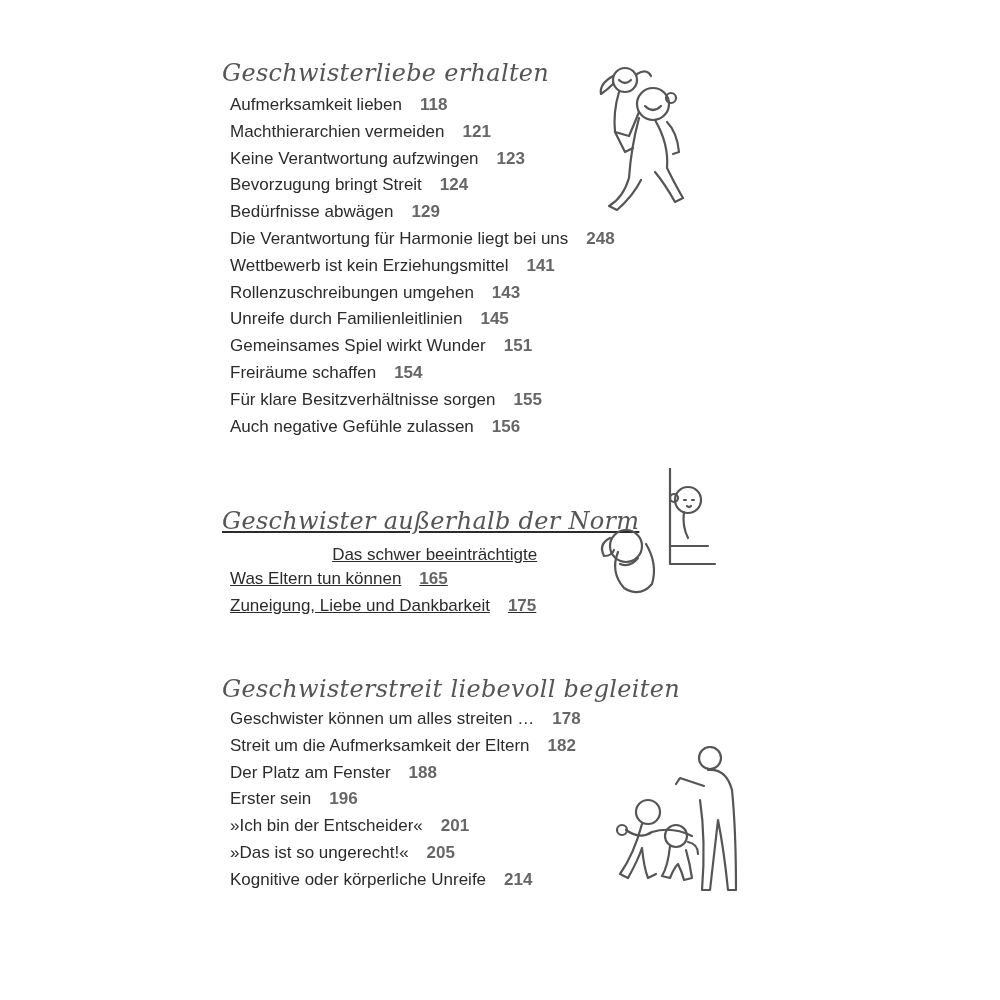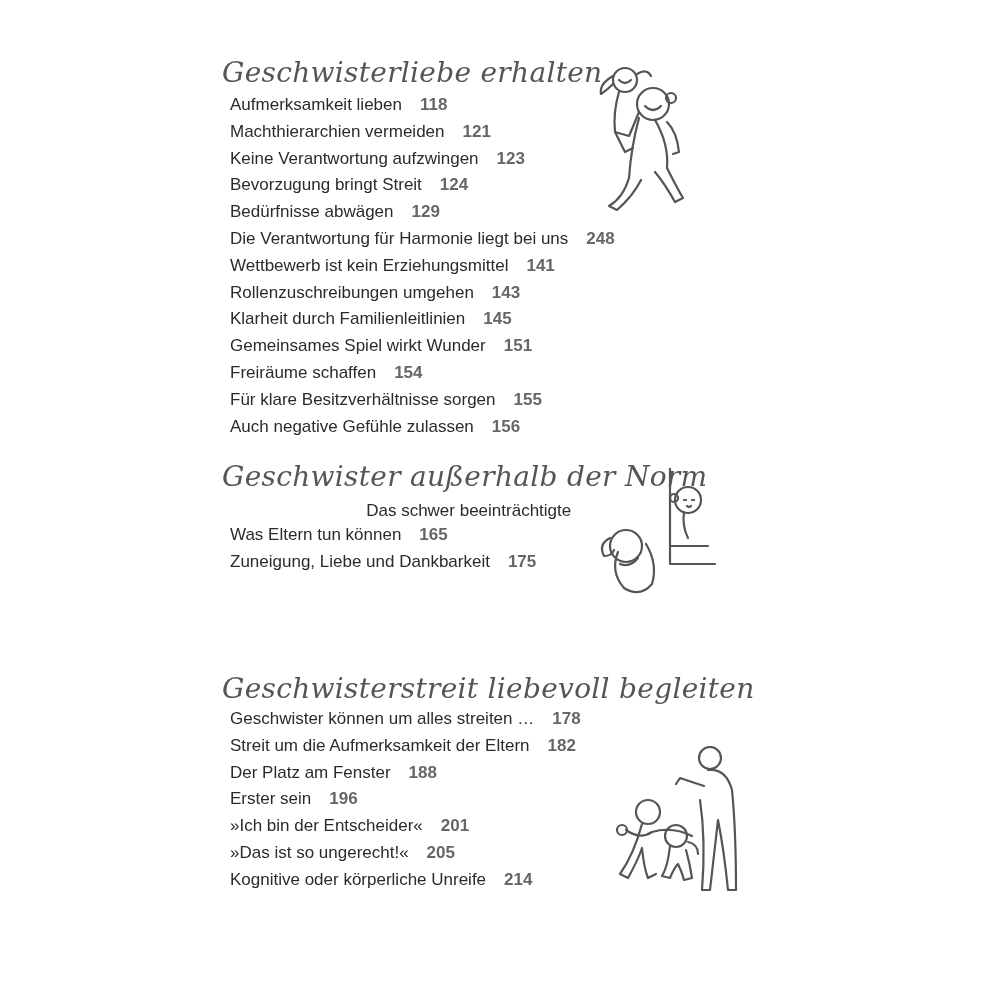--- a/index.html
+++ b/index.html
@@ -1,46 +1,46 @@
 <!DOCTYPE html>
 <html><head>
 <meta charset="utf-8">
 <style>
   html, body { margin:0; padding:0; background:#ffffff; }
   body { width:1000px; height:1000px; position:relative; overflow:hidden; font-family:"Liberation Sans", sans-serif; color:#2b2b2b; }
   .section { position:absolute; left:230px; }
-  .heading { font-family:"DejaVu Serif", serif; font-style:italic; font-size:28px; color:#555; margin-left:-8px; letter-spacing:0.3px; height:34px; line-height:34px; }
+  .heading { font-family:"DejaVu Serif", serif; font-style:italic; font-size:24px; color:#555; margin-left:-8px; letter-spacing:0.3px; height:34px; line-height:34px; }
   .entry { font-size:17px; line-height:26.8px; white-space:nowrap; }
   .entry .page { color:#666; font-weight:bold; margin-left:18px;text-align:right; }
   .illus { position:absolute; }
   svg { stroke:#555; fill:none; stroke-width:2.2; stroke-linecap:round; stroke-linejoin:round; }
 </style>
 </head>
 <body>
 
 <div class="section" style="top:56px;">
   <div class="heading">Geschwisterliebe erhalten</div>
   <div style="margin-top:2px;">
     <div class="entry"><span>Aufmerksamkeit lieben</span><span class="page">118</span></div>
     <div class="entry"><span>Machthierarchien vermeiden</span><span class="page">121</span></div>
     <div class="entry"><span>Keine Verantwortung aufzwingen</span><span class="page">123</span></div>
     <div class="entry"><span>Bevorzugung bringt Streit</span><span class="page">124</span></div>
     <div class="entry"><span>Bedürfnisse abwägen</span><span class="page">129</span></div>
     <div class="entry"><span>Die Verantwortung für Harmonie liegt bei uns</span><span class="page">248</span></div>
     <div class="entry"><span>Wettbewerb ist kein Erziehungsmittel</span><span class="page">141</span></div>
     <div class="entry"><span>Rollenzuschreibungen umgehen</span><span class="page">143</span></div>
-    <div class="entry"><span>Klarheit durch Familienleitlinien</span><span class="page">145</span></div>
+    <div class="entry"><span>Unreife durch Familienleitlinien</span><span class="page">145</span></div>
     <div class="entry"><span>Gemeinsames Spiel wirkt Wunder</span><span class="page">151</span></div>
     <div class="entry"><span>Freiräume schaffen</span><span class="page">154</span></div>
     <div class="entry"><span>Für klare Besitzverhältnisse sorgen</span><span class="page">155</span></div>
     <div class="entry"><span>Auch negative Gefühle zulassen</span><span class="page">156</span></div>
   </div>
 </div>
 
-<div class="section" style="top:460px;">
+<div class="section" style="top:504px;text-decoration:underline;">
   <div class="heading">Geschwister außerhalb der Norm</div>
   <div style="margin-top:6px;">
     <div class="entry" style="line-height:22px;text-align:center;"><span>Das schwer beeinträchtigte</span></div>
     <div class="entry"><span>Was Eltern tun können</span><span class="page">165</span></div>
     <div class="entry"><span>Zuneigung, Liebe und Dankbarkeit</span><span class="page">175</span></div>
   </div>
 </div>
 
 <div class="section" style="top:672px;">
   <div class="heading">Geschwisterstreit liebevoll begleiten</div>

